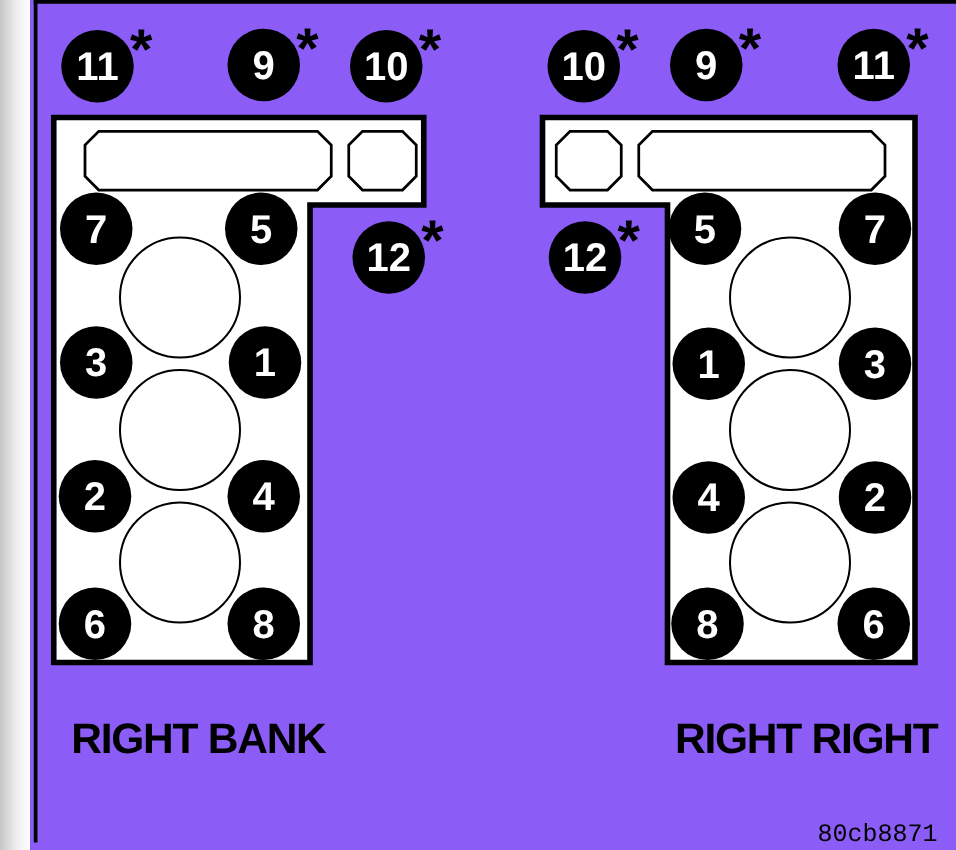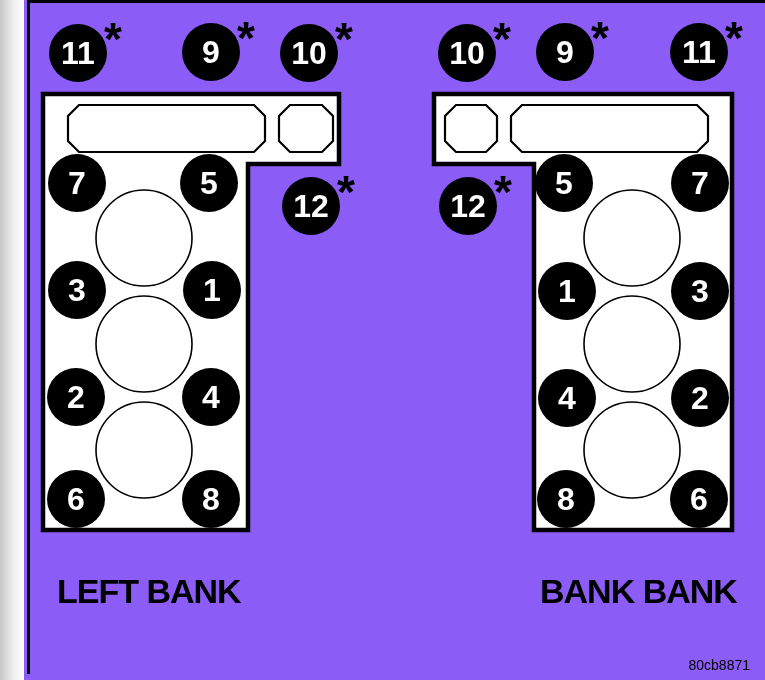--- a/index.html
+++ b/index.html
@@ -26,21 +26,21 @@
     position:absolute; font-weight:bold; font-size:46px; line-height:1; color:#000;
   }
   .bank-label {
     position:absolute; font-weight:bold; font-size:34px; letter-spacing:-1px;
     line-height:1; color:#000; white-space:nowrap;
   }
   .label-left  { left:57px;  top:574px; }
   .label-right { left:540px; top:574px; }
   .figure-code {
     position:absolute; left:650px; top:658px; width:100px;
-    text-align:right; font-size:14px; line-height:1.1; color:#000;
+    text-align:right; font-size:20px; line-height:1.1; color:#000;font-family:Liberation Mono, monospace;
   }
 </style>
 </head>
 <body>
 
 <div class="page">
 
   <div class="edge-shade"></div>
   <div class="frame-top"></div>
   <div class="frame-left"></div>
@@ -92,19 +92,19 @@
       <div class="bolt" style="left: 535px; top: 154px; background: rgb(0, 0, 0); color: rgb(255, 255, 255);">5</div>
       <div class="bolt" style="left: 671px; top: 154px; background: rgb(0, 0, 0); color: rgb(255, 255, 255);">7</div>
       <div class="bolt" style="left: 538px; top: 262px; background: rgb(0, 0, 0); color: rgb(255, 255, 255);">1</div>
       <div class="bolt" style="left: 671px; top: 262px; background: rgb(0, 0, 0); color: rgb(255, 255, 255);">3</div>
       <div class="bolt" style="left: 538px; top: 369px; background: rgb(0, 0, 0); color: rgb(255, 255, 255);">4</div>
       <div class="bolt" style="left: 671px; top: 369px; background: rgb(0, 0, 0); color: rgb(255, 255, 255);">2</div>
       <div class="bolt" style="left: 537px; top: 470px; background: rgb(0, 0, 0); color: rgb(255, 255, 255);">8</div>
       <div class="bolt" style="left: 670px; top: 470px; background: rgb(0, 0, 0); color: rgb(255, 255, 255);">6</div>
     </div>
 
-  <div class="bank-label label-left">LEFT BANK</div>
+  <div class="bank-label label-left">RIGHT BANK</div>
 
-  <div class="bank-label label-right">BANK BANK</div>
+  <div class="bank-label label-right">RIGHT RIGHT</div>
 
   <div class="figure-code">80cb8871</div>
 
 </div>
 
 </body></html>

